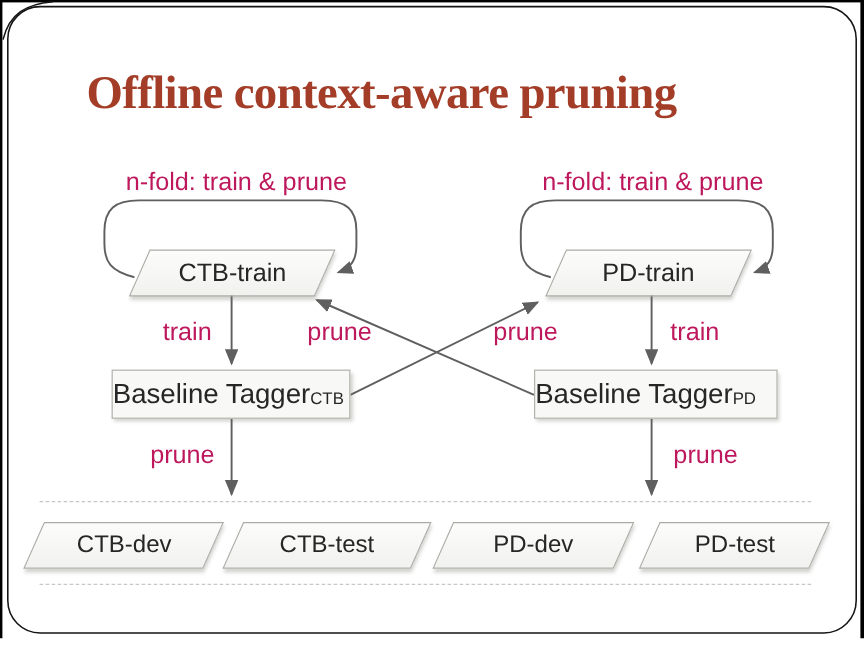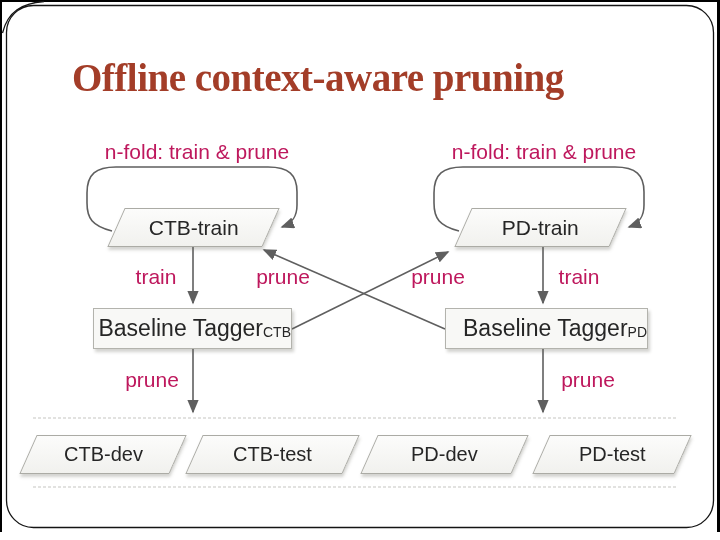--- a/index.html
+++ b/index.html
@@ -28,21 +28,21 @@
     box-shadow:2px 3px 3px rgba(110,110,100,0.30);
     display:flex;align-items:center;justify-content:center;
   }
   .para .ptext{transform:skewX(24deg);font-size:21px;color:#262626;white-space:nowrap;}
   .para.small .ptext{font-size:20px;}
   
   .tagbox{
     position:absolute;height:39px;
     background:#f8f8f6;border:1px solid #b3b3ad;
     box-shadow:2px 3px 3px rgba(110,110,100,0.30);
-    display:flex;align-items:center;justify-content:flex-end;
+    display:flex;align-items:center;justify-content:flex-start;
     font-size:23px;color:#262626;white-space:nowrap;
   }
   .tagbox sub{font-size:14px;line-height:0;position:relative;bottom:-3px;}
   
   svg.overlay{position:absolute;left:0;top:0;pointer-events:none;}
 </style>
 </head>
 <body>
 
 <div id="stage">

